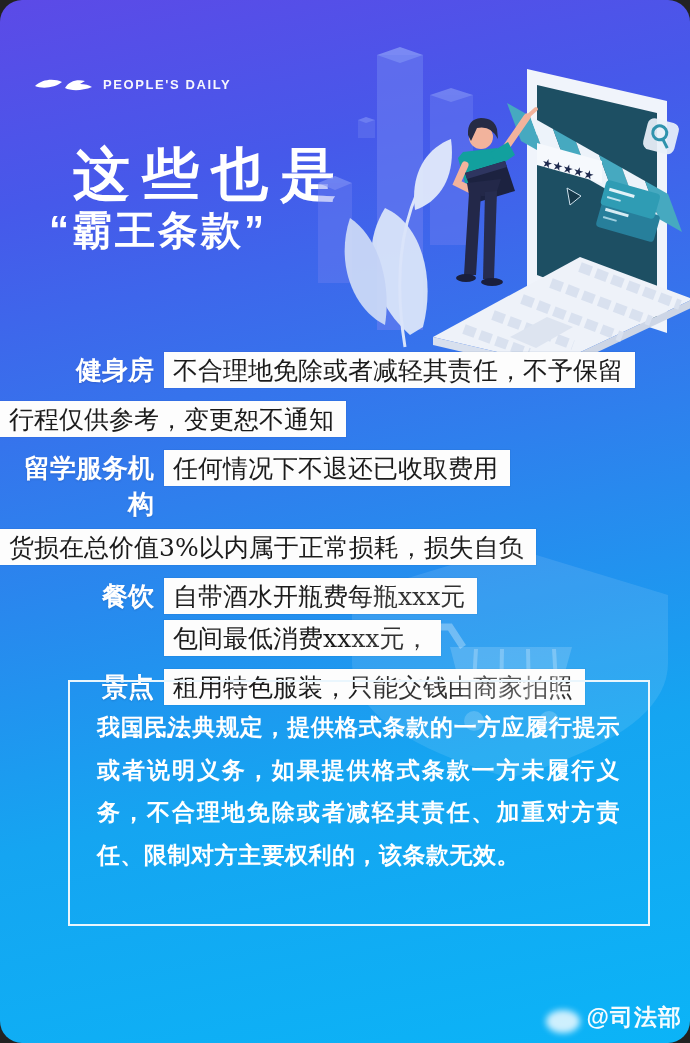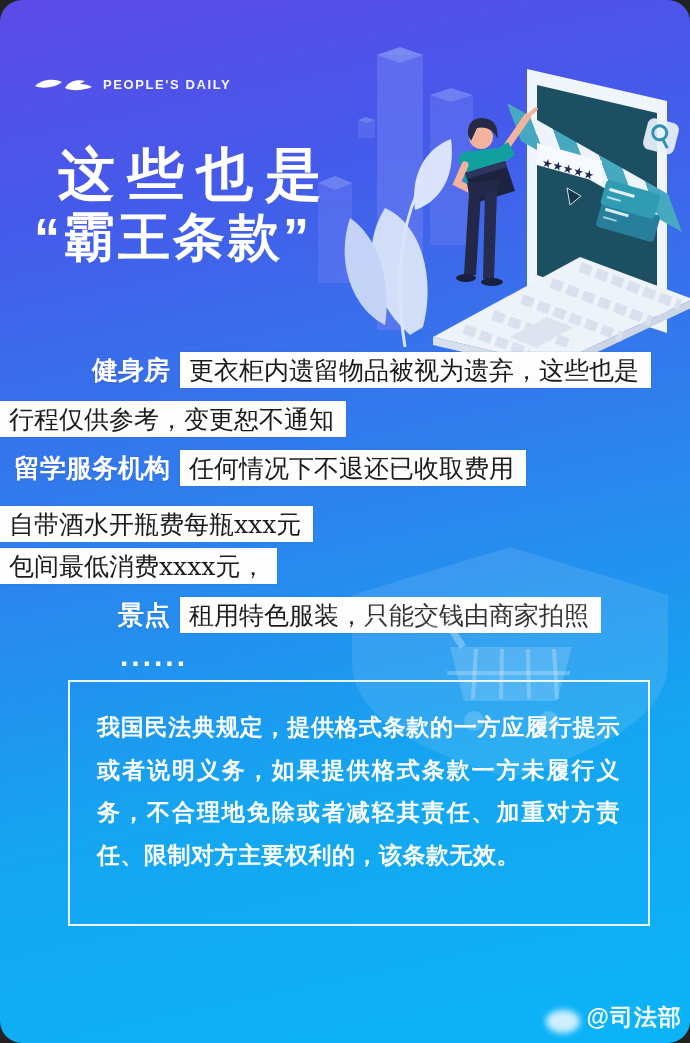--- a/index.html
+++ b/index.html
@@ -6,30 +6,30 @@
   .poster{
     position:relative;width:690px;height:1043px;overflow:hidden;
     background:linear-gradient(168deg,#5c4ae7 0%,#4659ea 18%,#2e80ed 46%,#15a5f1 72%,#0bb4f7 100%);
     font-family:"Liberation Sans",sans-serif;
     border-radius:22px;
   }
   
   .brand{position:absolute;top:76px;left:34px;display:flex;align-items:center;gap:7px;color:#fff;}
   .brand-text{font-size:13px;font-weight:bold;letter-spacing:1.6px;opacity:.95;}
   
-  .title{position:absolute;top:141px;left:58px;color:#fff;font-weight:900;line-height:1.16;}
+  .title{position:absolute;top:141px;left:73px;color:#fff;font-weight:900;line-height:1.16;}
   .title-line1{font-size:57px;letter-spacing:12px;white-space:nowrap;}
-  .title-line2{font-size:52px;letter-spacing:3px;margin-left:-24px;white-space:nowrap;}
+  .title-line2{font-size:40px;letter-spacing:3px;margin-left:-24px;white-space:nowrap;}
   
   .illustration{position:absolute;top:25px;left:315px;width:375px;height:335px;}
   
   .clause-list{position:absolute;top:352px;left:0;width:690px;}
   .clause-row{display:flex;align-items:flex-start;margin-bottom:7px;}
   .clause-cat{
-    width:180px;flex-shrink:0;text-align:right;padding-right:10px;box-sizing:border-box;
+    width:164px;flex-shrink:0;text-align:right;padding-right:10px;box-sizing:border-box;
     color:#fff;font-weight:bold;font-size:26px;line-height:36px;
     font-family:"DejaVu Serif",serif;text-shadow:0 1px 2px rgba(0,0,60,.15);
   }
   .clause-lines{display:flex;flex-direction:column;align-items:flex-start;}
   .clause-box{
     background:#fdfdfd;color:#1b1b1b;font-size:25px;line-height:29px;
     padding:4px 12px 3px 9px;margin-bottom:6px;font-family:"DejaVu Serif",serif;
     box-shadow:0 0 0 1px rgba(0,40,90,.05);
   }
   .ellipsis-row{margin-left:120px;margin-top:6px;color:#fff;font-weight:bold;font-size:30px;letter-spacing:3px;line-height:20px;}
@@ -156,41 +156,45 @@
       <ellipse cx="151" cy="253" rx="10" ry="4" fill="#1a1f3d"></ellipse>
       <ellipse cx="177" cy="257" rx="11" ry="4" fill="#1a1f3d"></ellipse>
     </g>
   </svg>
 
   <div class="clause-list">
 
     <div class="clause-row">
       <div class="clause-cat">健身房</div>
       <div class="clause-lines">
-        <div class="clause-box">更衣柜内遗留物品被视为遗弃，这些也是</div>
+        <div class="clause-box">不合理地免除或者减轻其责任，不予保留</div>
       </div>
     </div>
 
     <div class="clause-row">
       <div class="clause-lines">
         <div class="clause-box">行程仅供参考，变更恕不通知</div>
       </div>
     </div>
 
     <div class="clause-row">
       <div class="clause-cat">留学服务机构</div>
       <div class="clause-lines">
         <div class="clause-box">任何情况下不退还已收取费用</div>
       </div>
     </div>
 
     <div class="clause-row">
-    </div>
-
-    <div class="clause-row">
+      <div class="clause-lines">
+        <div class="clause-box">货损在总价值3%以内属于正常损耗，损失自负</div>
+      </div>
+    </div>
+
+    <div class="clause-row">
+      <div class="clause-cat">餐饮</div>
       <div class="clause-lines">
         <div class="clause-box">自带酒水开瓶费每瓶xxx元</div>
         <div class="clause-box">包间最低消费xxxx元，</div>
       </div>
     </div>
 
     <div class="clause-row">
       <div class="clause-cat">景点</div>
       <div class="clause-lines">
         <div class="clause-box">租用特色服装，只能交钱由商家拍照</div>

